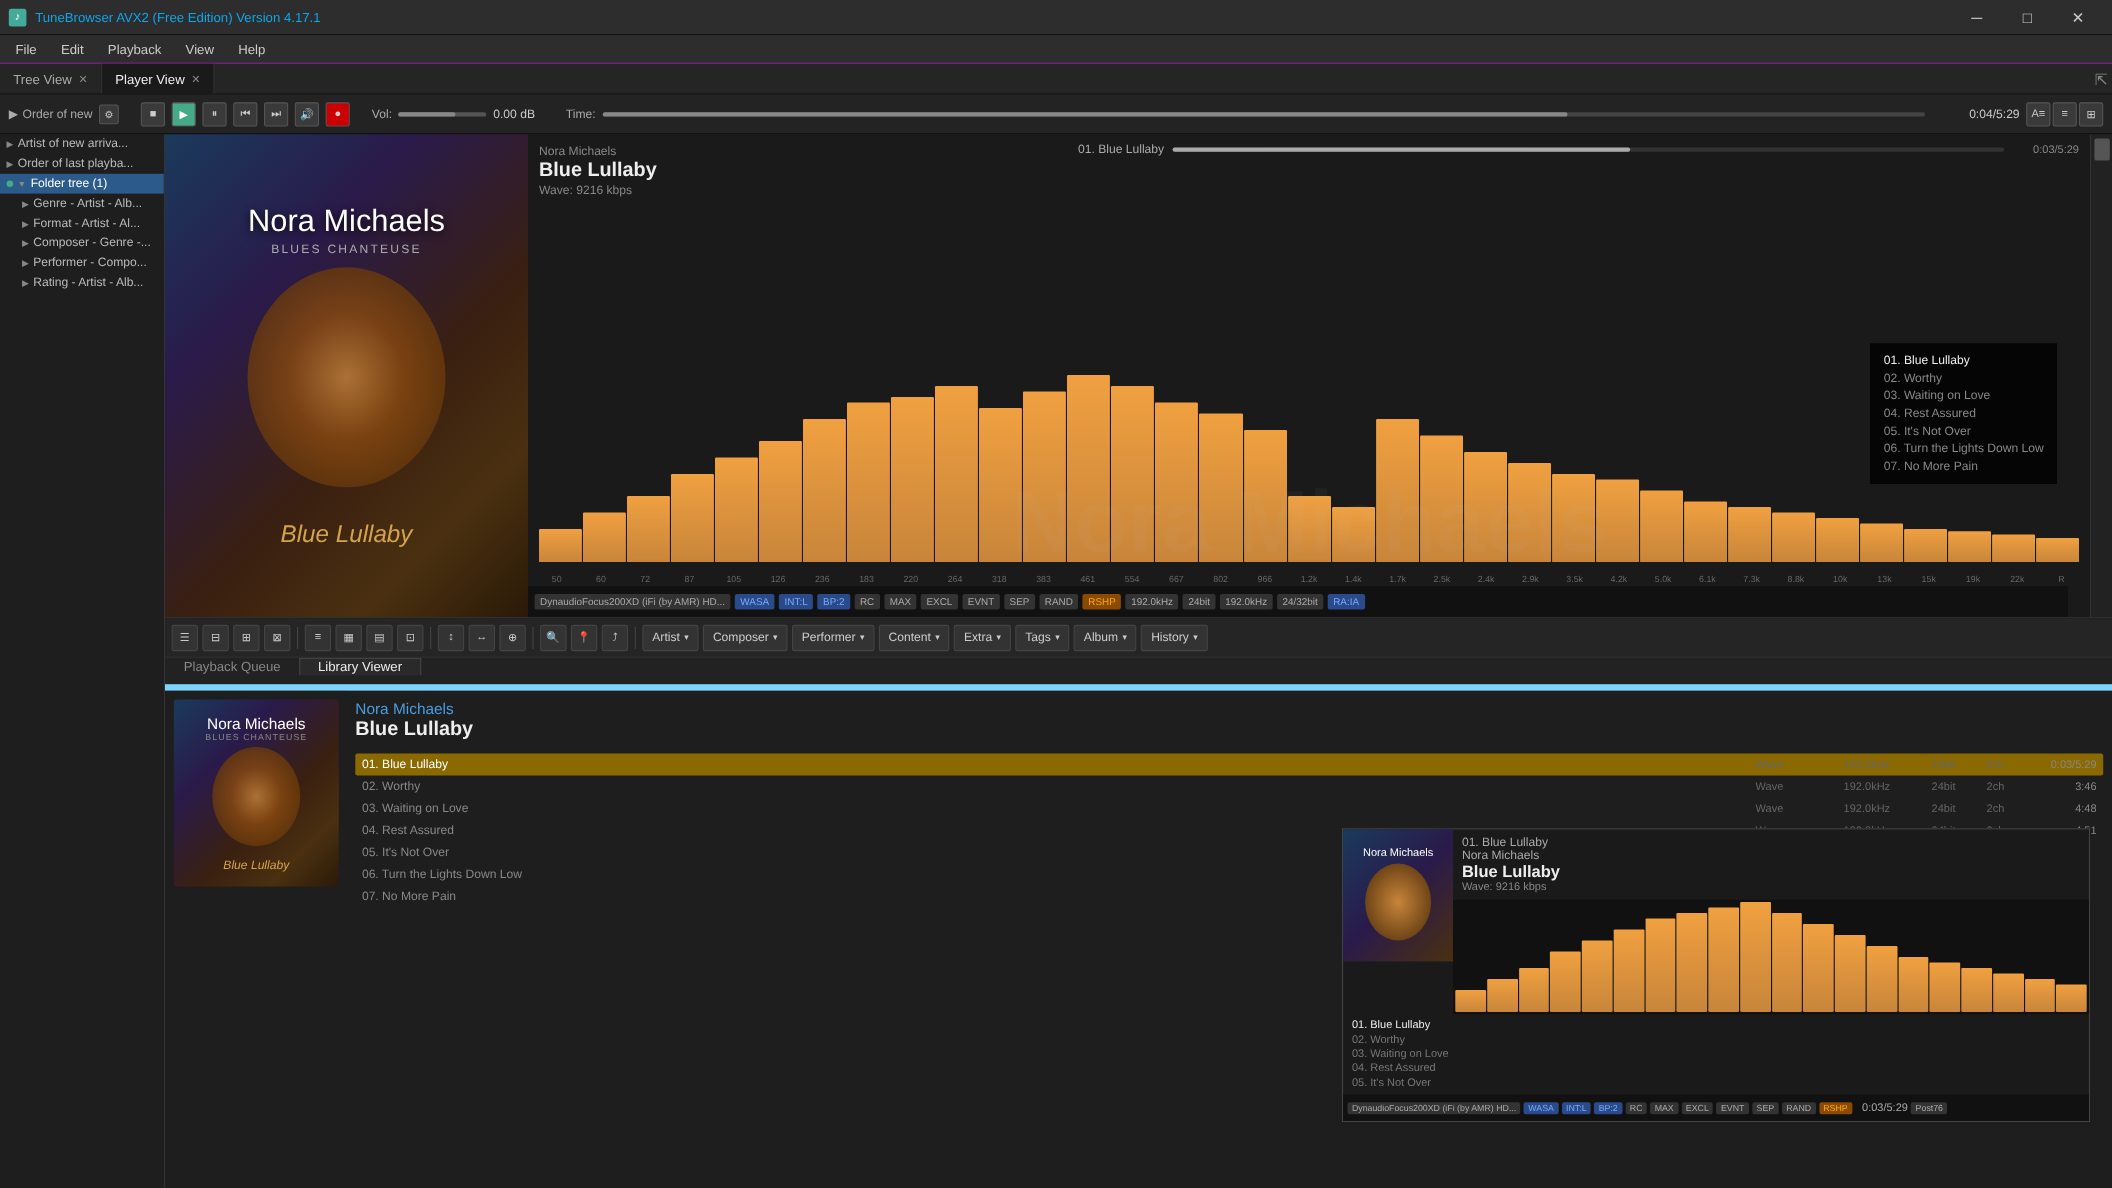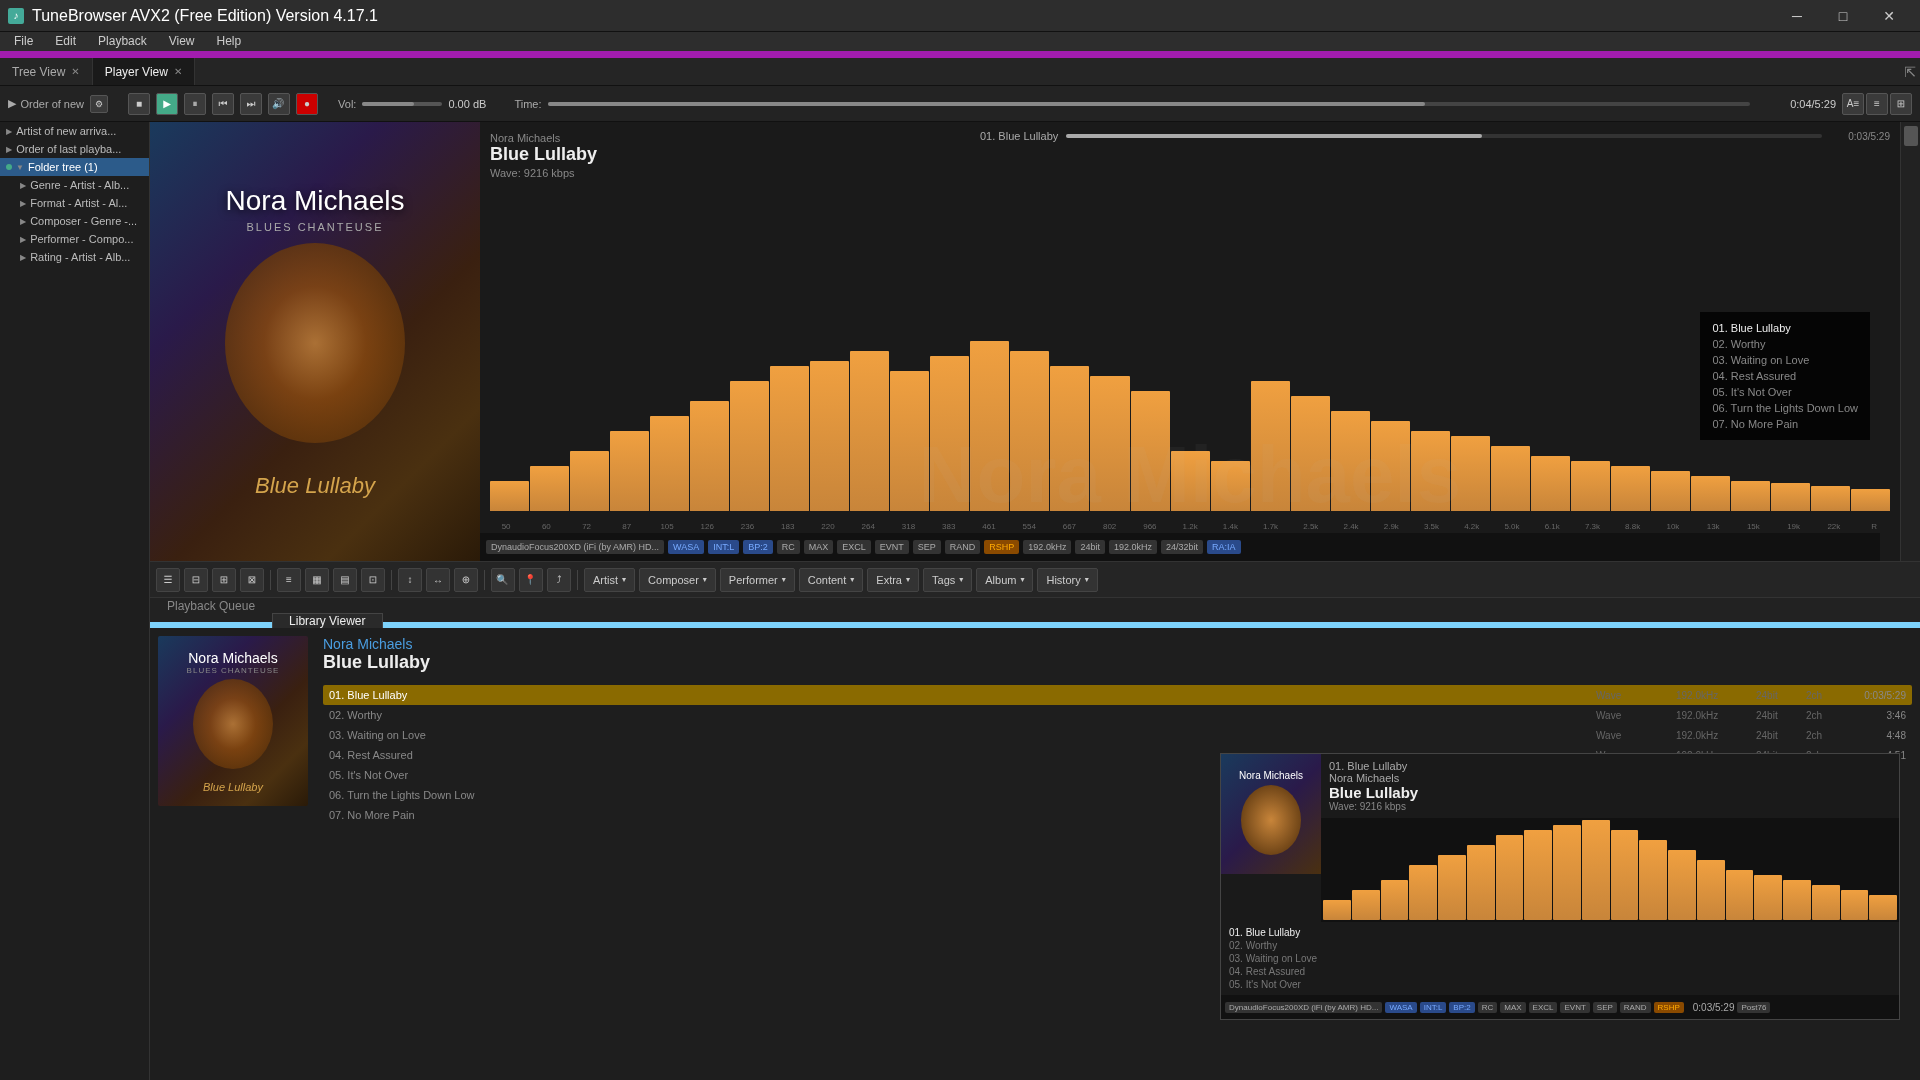--- a/index.html
+++ b/index.html
@@ -2,26 +2,26 @@
 <html><head>
   <meta charset="utf-8">
   <style>
     * { margin: 0; padding: 0; box-sizing: border-box; }
     body { width: 1920px; height: 1080px; background: #1a1a1a; color: #ccc; font-family: 'Segoe UI', Tahoma, sans-serif; font-size: 12px; overflow: hidden; }
     
     
     #titlebar { background: #2d2d2d; height: 32px; display: flex; align-items: center; justify-content: space-between; padding: 0 8px; border-bottom: 1px solid #111; }
     #titlebar-left { display: flex; align-items: center; gap: 8px; }
     #titlebar-icon { width: 16px; height: 16px; background: #4a9; border-radius: 2px; display: flex; align-items: center; justify-content: center; font-size: 10px; color: white; }
-    #titlebar-title { font-size: 16px; color: #ffffff; }
+    #titlebar-title { font-size: 12px; color: #0ea5e9; }
     #titlebar-controls { display: flex; gap: 0; }
     .titlebar-btn { width: 46px; height: 32px; background: transparent; border: none; color: #ccc; cursor: pointer; font-size: 14px; display: flex; align-items: center; justify-content: center; }
 
     
-    #menubar { background: #2d2d2d; height: 26px; display: flex; align-items: flex-end; padding: 0 4px; border-bottom: 7px solid #a21caf; gap: 2px; }
+    #menubar { background: #2d2d2d; height: 26px; display: flex; align-items: center; padding: 0 4px; border-bottom: 1px solid #a21caf; gap: 2px; }
     .menu-item { padding: 3px 10px; color: #ccc; cursor: pointer; font-size: 12px; }
 
     
     #tabs-row { background: #252525; height: 28px; display: flex; align-items: stretch; border-bottom: 1px solid #111; }
     .tab { display: flex; align-items: center; padding: 0 12px; gap: 6px; cursor: pointer; font-size: 12px; color: #aaa; border-right: 1px solid #333; }
     .tab.active { background: #1a1a1a; color: #eee; }
     .tab-close { font-size: 10px; color: #888; cursor: pointer; }
 
     
     #transport { background: #232323; height: 36px; display: flex; align-items: center; padding: 0 8px; gap: 6px; border-bottom: 1px solid #111; }
@@ -103,21 +103,21 @@
     
     #toolbar { background: #252525; height: 36px; display: flex; align-items: center; padding: 0 6px; gap: 4px; border-bottom: 1px solid #333; flex-shrink: 0; }
     .toolbar-btn { background: #333; border: 1px solid #444; color: #ccc; width: 24px; height: 24px; display: flex; align-items: center; justify-content: center; cursor: pointer; font-size: 10px; border-radius: 2px; }
     .toolbar-divider { width: 1px; height: 20px; background: #444; margin: 0 2px; }
     .toolbar-dropdown { background: #333; border: 1px solid #444; color: #ccc; padding: 3px 8px; height: 24px; display: flex; align-items: center; gap: 4px; cursor: pointer; font-size: 11px; border-radius: 2px; }
     .toolbar-dropdown .arrow { font-size: 8px; }
 
     
     #view-tabs { background: #222; height: 30px; display: flex; align-items: flex-start; border-bottom: 6px solid #7dd3fc; flex-shrink: 0; }
     .view-tab { padding: 0 16px; display: flex; align-items: center; cursor: pointer; font-size: 12px; color: #888; border: 1px solid transparent; }
-    .view-tab.active { background: #2a2a2a; color: #eee; border-color: #444; border-bottom-color: #2a2a2a; margin-top: 15px; }
+    .view-tab.active { background: #2a2a2a; color: #eee; border-color: #444; border-bottom-color: #2a2a2a; }
 
     
     #library-area { flex: 1; display: flex; overflow: hidden; background: #1e1e1e; }
     
     
     #album-small { width: 165px; flex-shrink: 0; padding: 8px; background: #1e1e1e; }
     #album-small-img { width: 150px; height: 170px; background: linear-gradient(135deg, #1a3a5c 0%, #2a1a4a 30%, #3a2010 60%, #4a3010 80%, #2a1a08 100%); border-radius: 2px; display: flex; align-items: center; justify-content: center; flex-direction: column; overflow: hidden; }
     .small-artist { color: white; font-size: 14px; text-align: center; }
     .small-subtitle { color: #888; font-size: 8px; text-align: center; letter-spacing: 1px; }
     .small-title { color: #d4a44c; font-size: 11px; font-style: italic; text-align: center; margin-top: 8px; }

